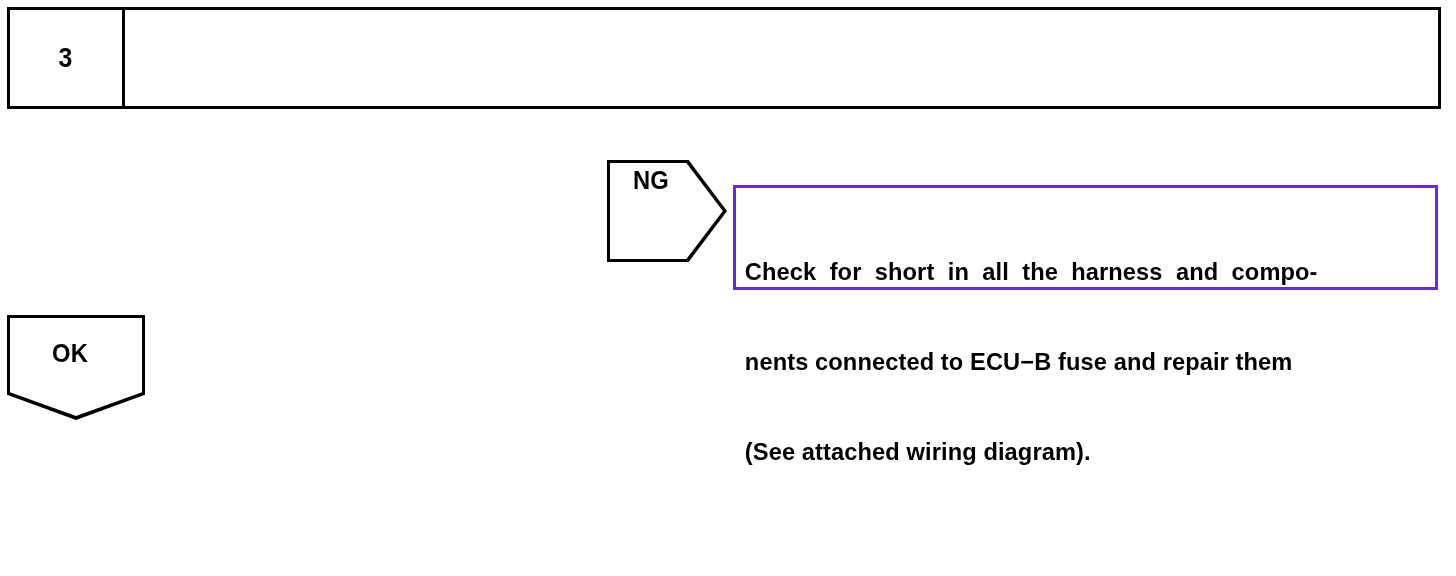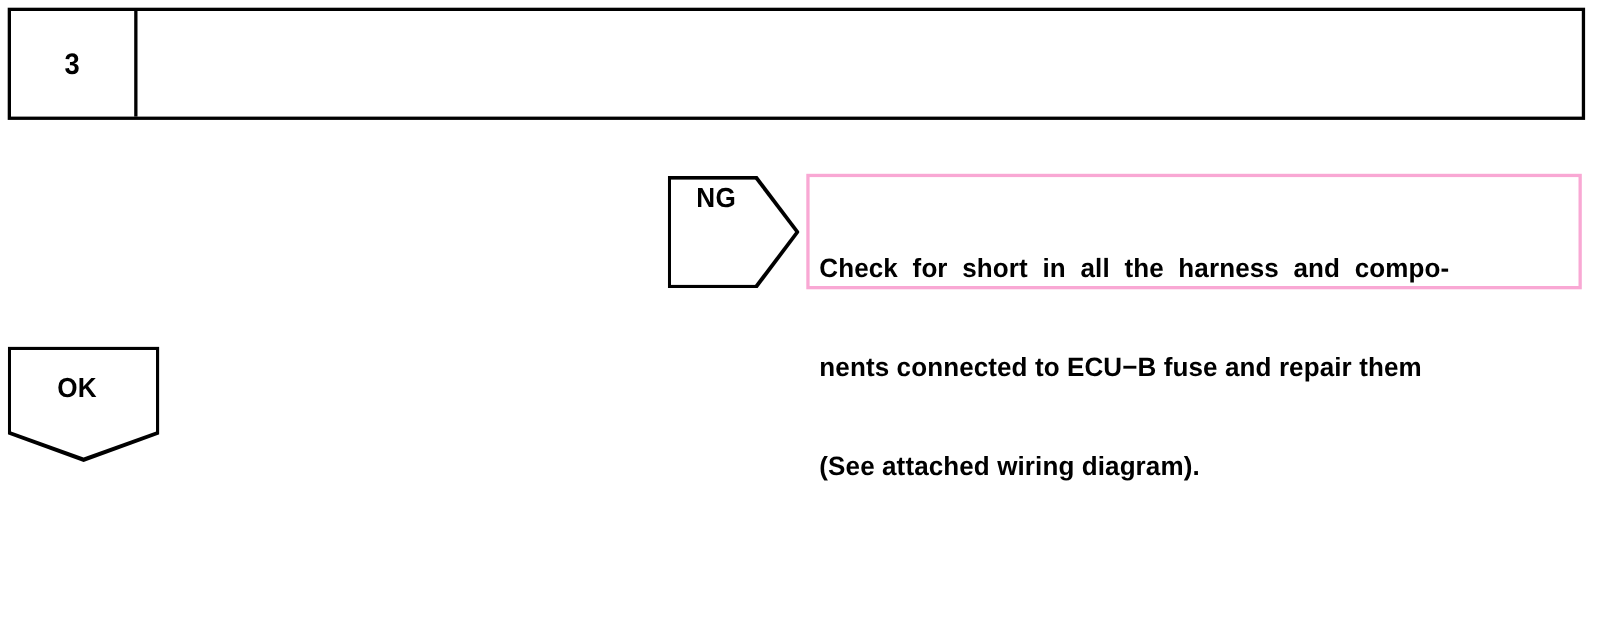--- a/index.html
+++ b/index.html
@@ -140,23 +140,24 @@
     font-weight: bold;
     line-height: 1;
     letter-spacing: 0.2px;
     transform: scaleX(0.95);
     transform-origin: left top;
   }
 
   
   .result-box {
     position: absolute;
-    border: 3px solid #f9a8d4;
-    box-sizing: border-box;
-    background: #fff;
+    border: 3px solid #6d28d9;
+    box-sizing: border-box;
+    background: #fff;
+    margin-top: 27px;
   }
   .result-box.ng-result {
     left: 733px;
     top: 158px;
     width: 705px;
     height: 105px;
   }
   .result-box.final-result {
     left: 7px;
     top: 460px;

